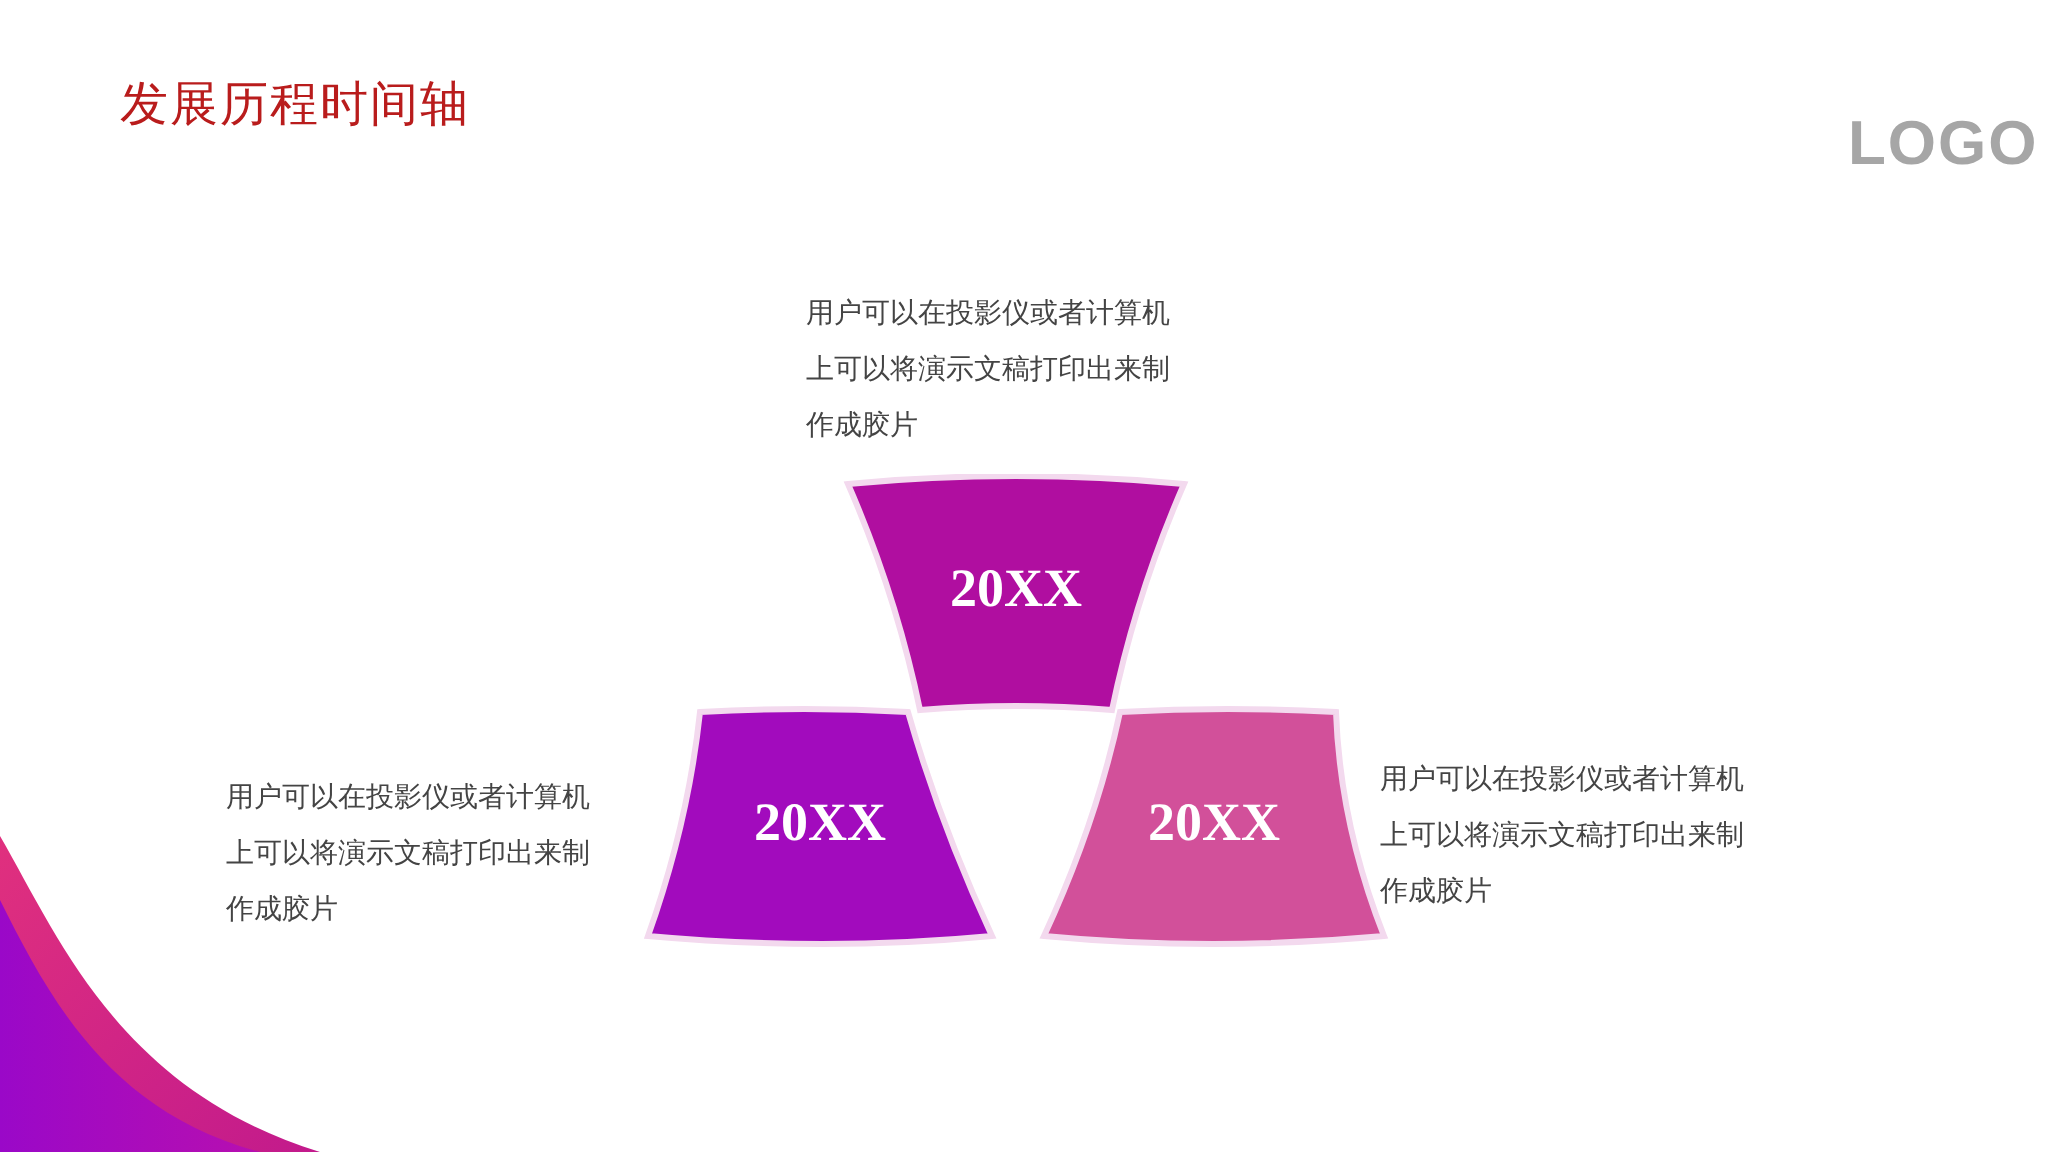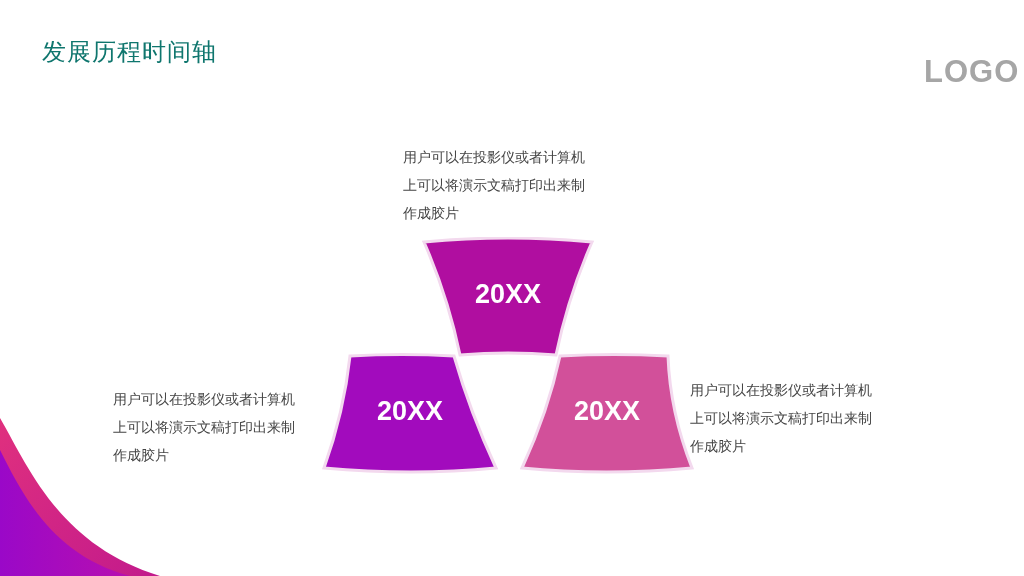--- a/index.html
+++ b/index.html
@@ -1,22 +1,22 @@
 <!DOCTYPE html>
 <html><head>
 <meta charset="utf-8">
 <style>
   html,body{margin:0;padding:0;}
   body{width:1024px;height:576px;position:relative;overflow:hidden;background:#ffffff;font-family:"DejaVu Sans","Liberation Sans",sans-serif;}
-  .title{position:absolute;left:42px;top:36px;font-size:24px;color:#0f766e;letter-spacing:1px;}
+  .title{position:absolute;left:60px;top:36px;font-size:24px;color:#b91c1c;letter-spacing:1px;}
   .logo{position:absolute;left:924px;top:54px;font-size:31px;font-weight:bold;color:#a6a6a6;font-family:"Liberation Sans",sans-serif;letter-spacing:1px;}
   .corner{position:absolute;left:0;top:0;width:1024px;height:576px;}
   .shape{position:absolute;}
   .shape svg{position:absolute;left:0;top:0;}
-  .year{position:absolute;width:100%;text-align:center;color:#ffffff;font-weight:bold;font-size:27px;font-family:Liberation Sans, sans-serif;}
+  .year{position:absolute;width:100%;text-align:center;color:#ffffff;font-weight:bold;font-size:27px;font-family:Liberation Serif, serif;}
   .desc{position:absolute;font-size:14px;color:#444444;line-height:28px;text-align:left;width:220px;}
 </style>
 </head>
 <body>
 
 <svg class="corner" viewBox="0 0 1024 576">
   <defs>
     <linearGradient id="gw" x1="0" y1="0" x2="1" y2="1">
       <stop offset="0" stop-color="#e0307e"></stop>
       <stop offset="1" stop-color="#c21a8c"></stop>

